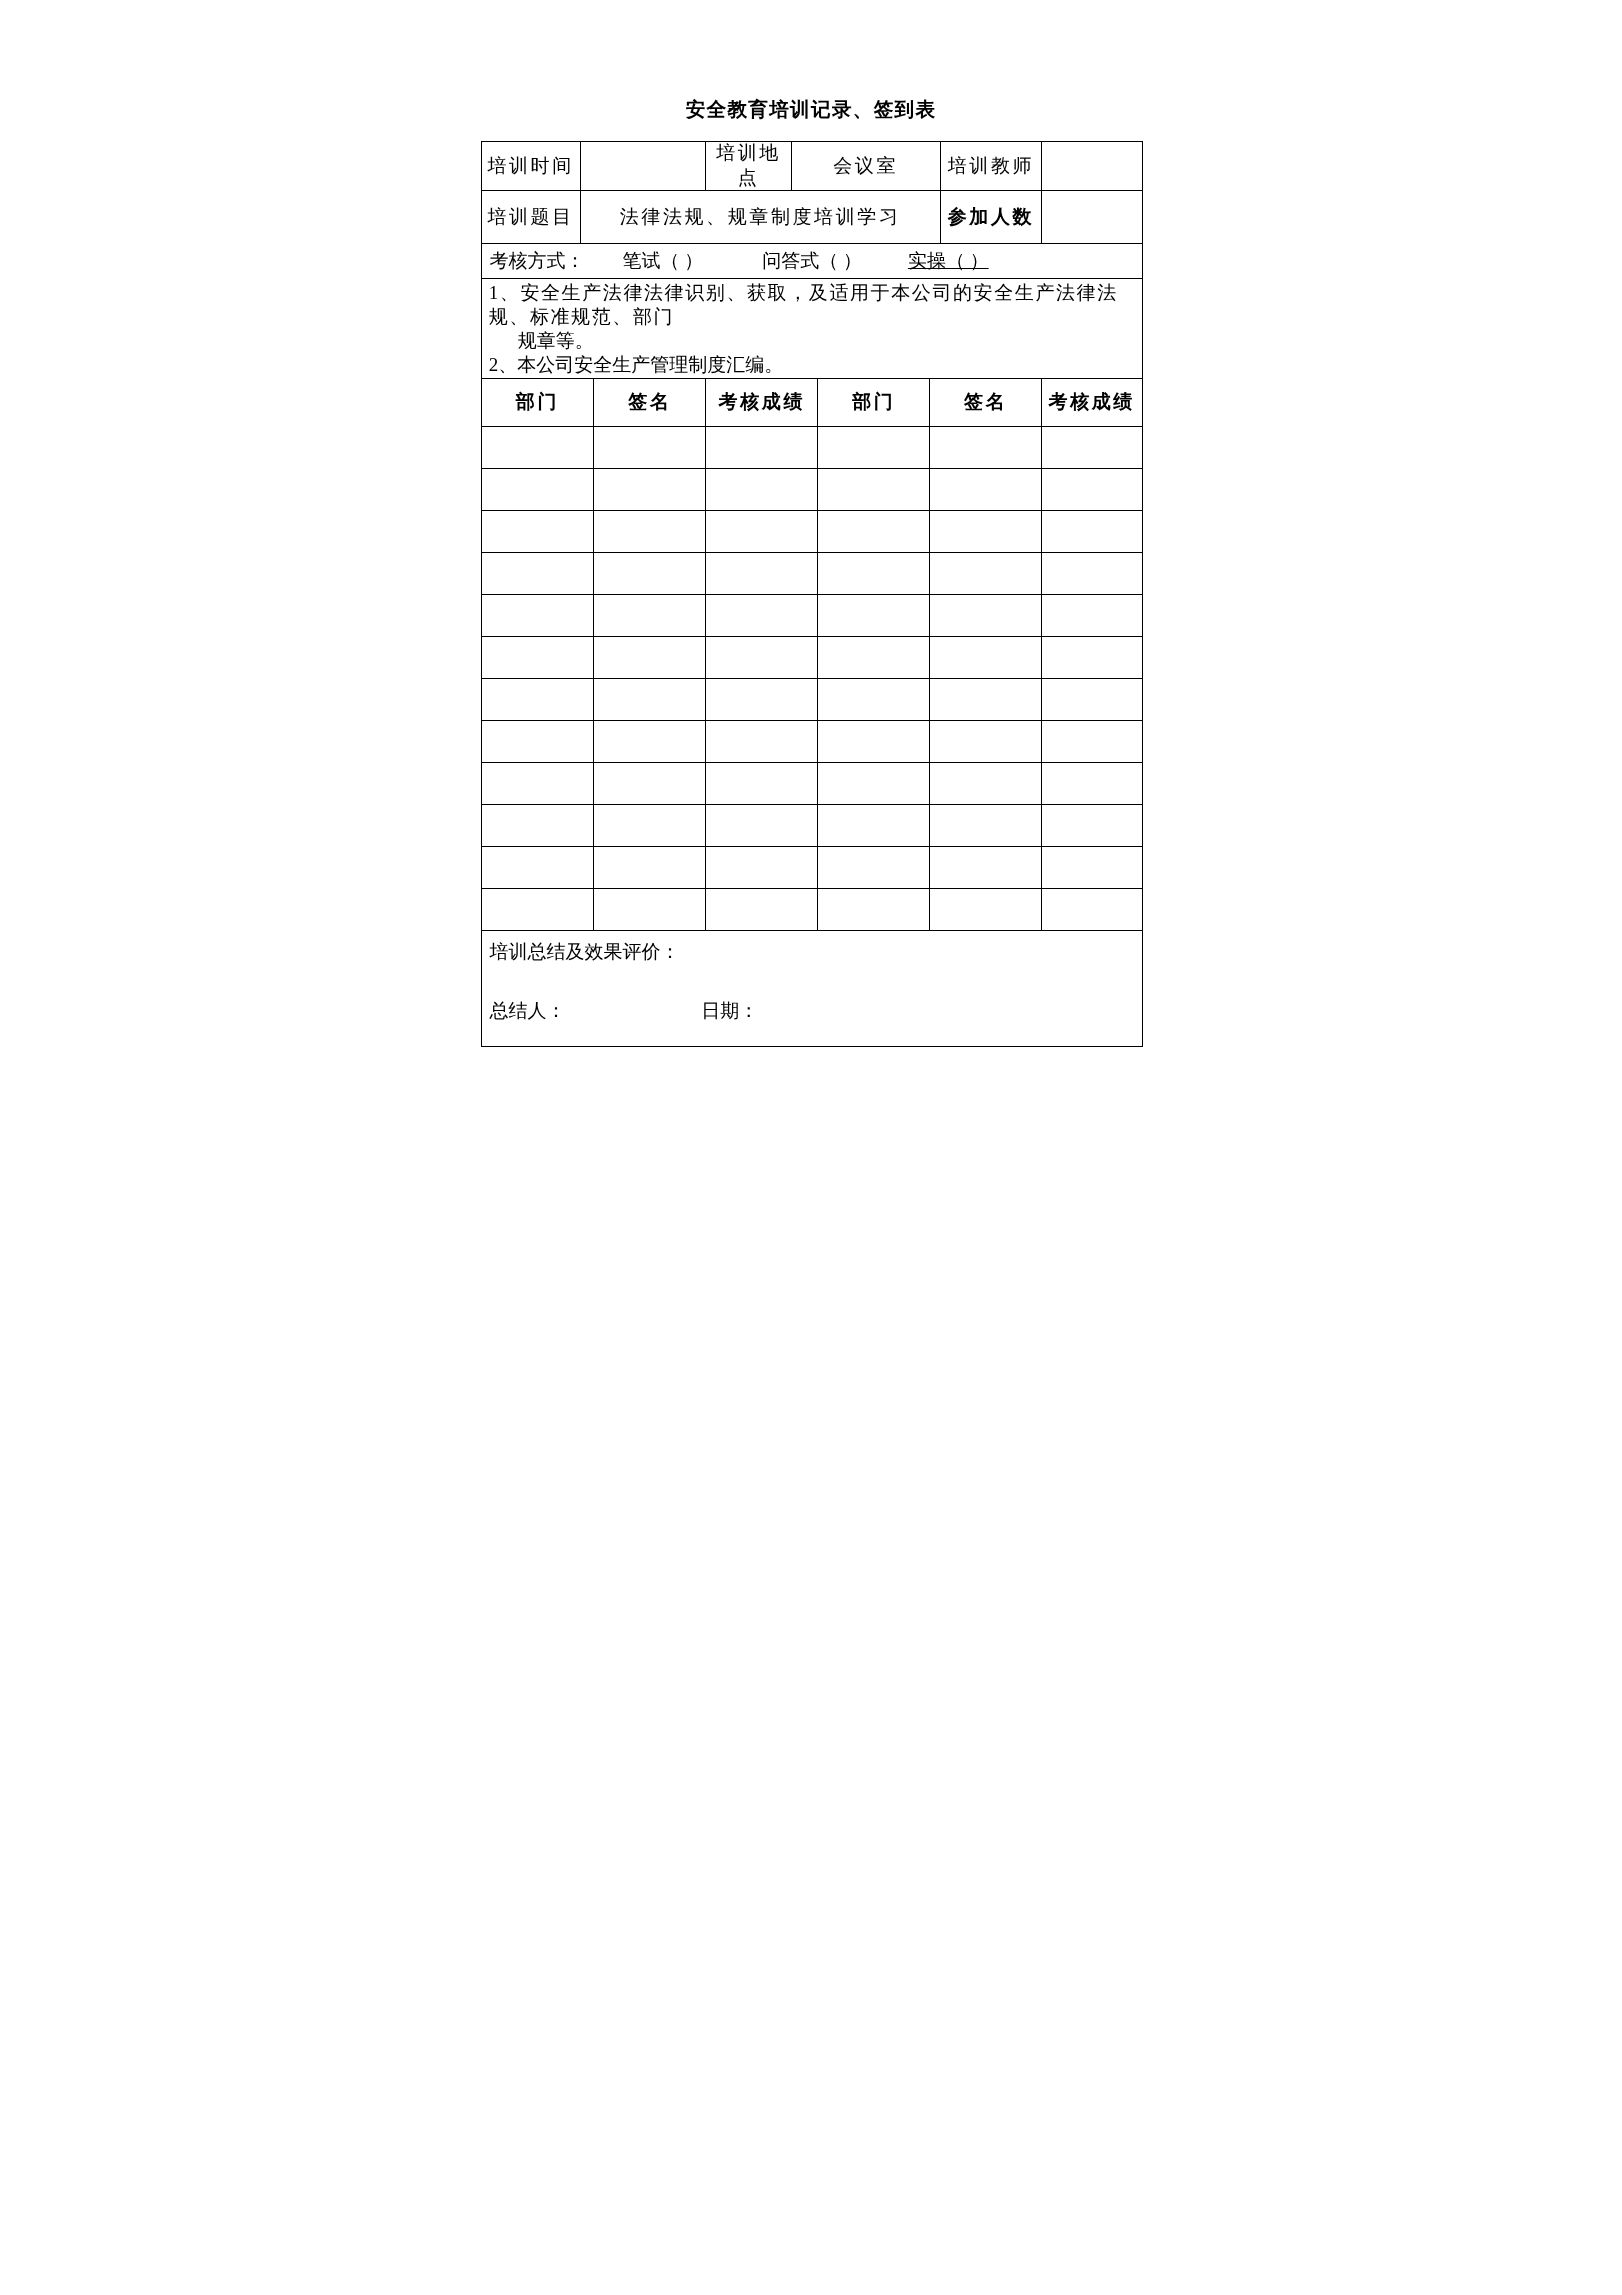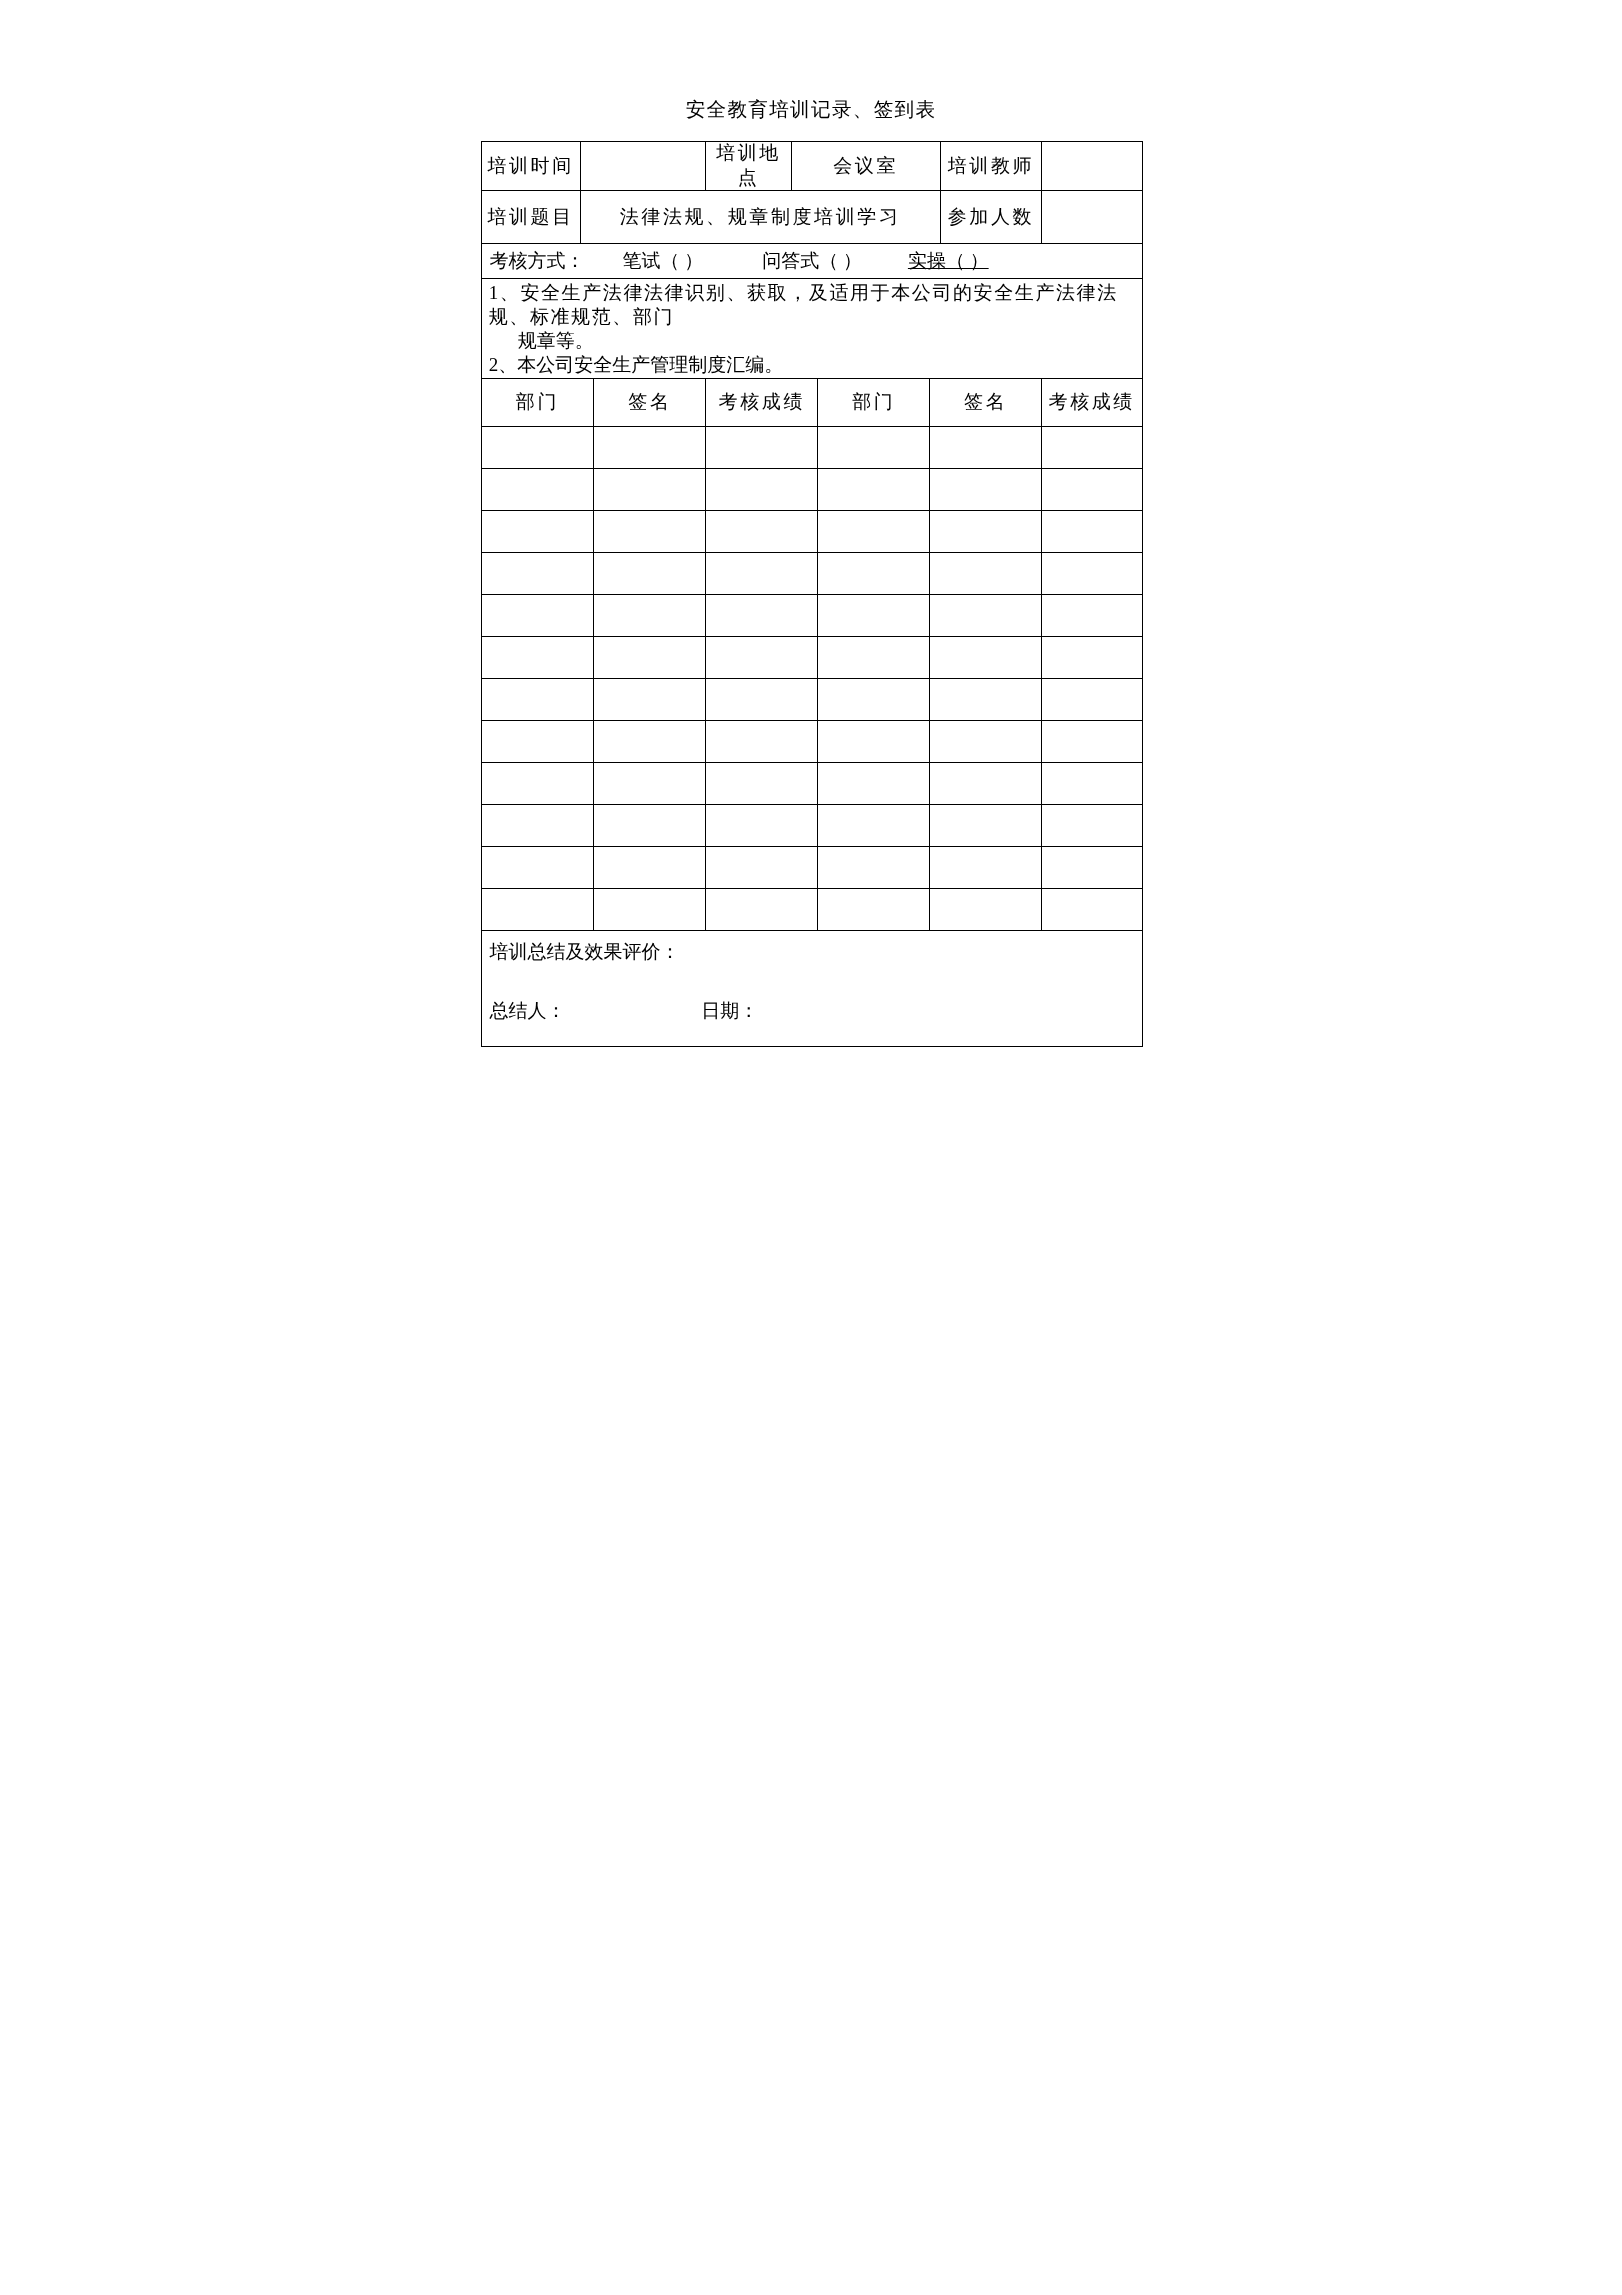--- a/index.html
+++ b/index.html
@@ -17,21 +17,21 @@
     color: #000000;
     overflow: hidden;
   }
   .title {
     position: absolute;
     top: 96px;
     left: 0;
     right: 0;
     text-align: center;
     font-size: 19.6px;
-    font-weight: 400;
+    font-weight: 700;
     letter-spacing: 1.3px;
   }
   .form {
     position: absolute;
     top: 141px;
     left: 75px;
     width: 662px;
     border: 1.3px solid #000000;
     box-sizing: border-box;
     font-size: 19px;
@@ -48,21 +48,21 @@
   }
   .cell + .cell { border-left: 0.7px solid #000000; }
   .center {
     display: flex;
     align-items: center;
     justify-content: center;
     text-align: center;
   }
   .vcenter { display: flex; align-items: center; }
   .spaced { letter-spacing: 2.6px; }
-  .bold { font-weight: 400; }
+  .bold { font-weight: 700; }
   .pad-l { padding-left: 7.9px; }
 
   
   .h-r1 { height: 48px; }
   .h-r2 { height: 53px; }
   .h-r3 { height: 35px; }
   .h-sum { height: 100px; }
 
   
   .c1 { flex: 0 0 14.88%; }

